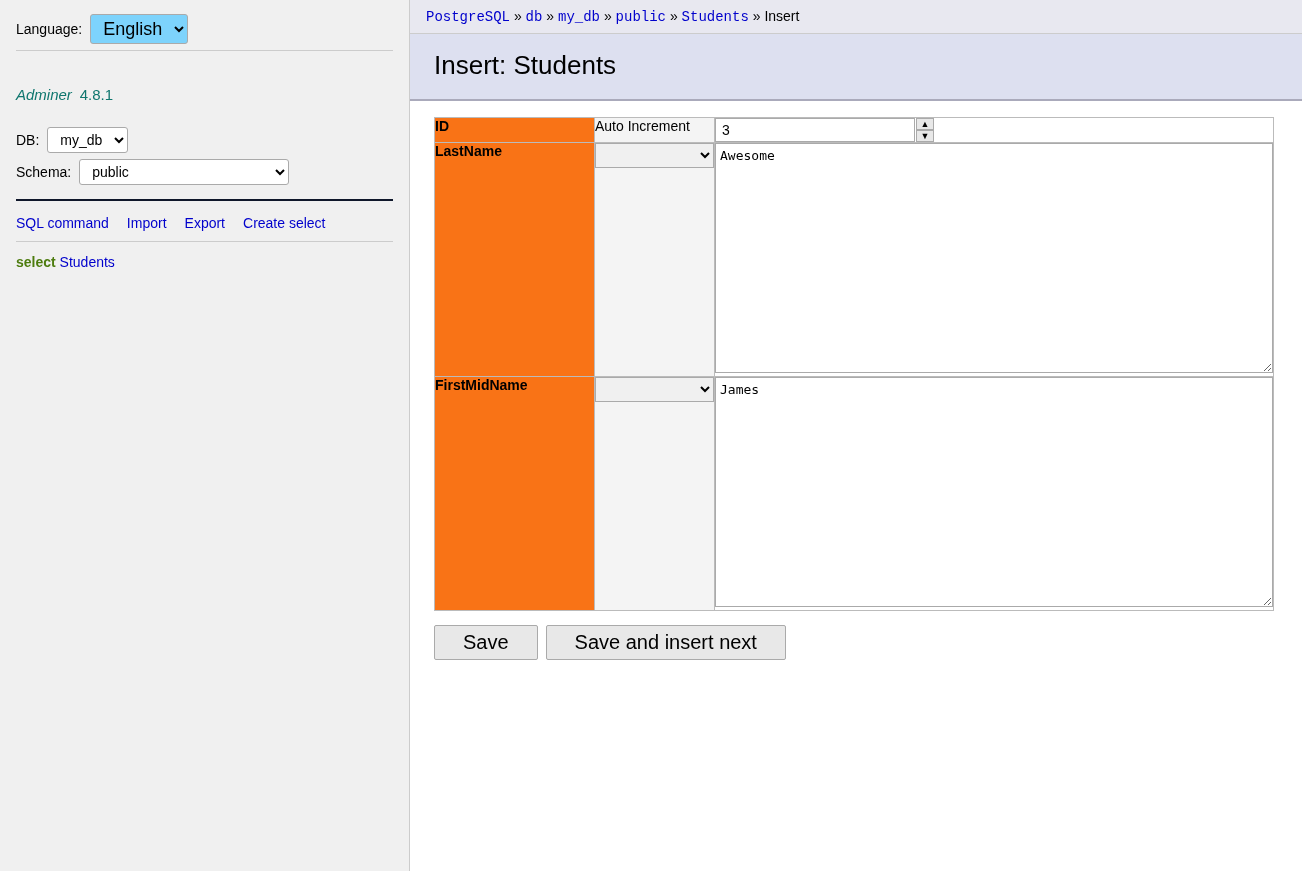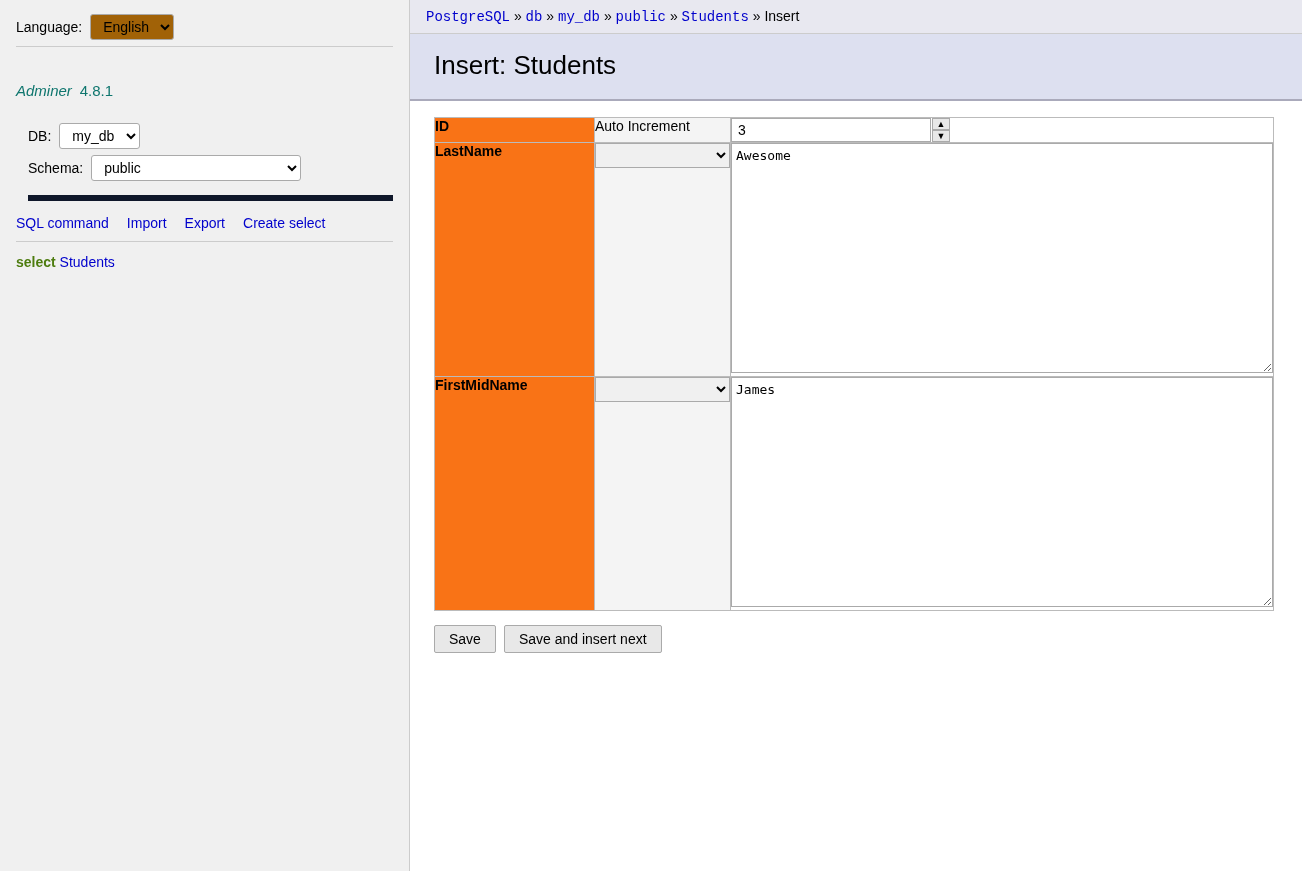--- a/index.html
+++ b/index.html
@@ -38,38 +38,37 @@
       border-bottom: 1px solid #ccc;
       margin-bottom: 8px;
     }
     .language-row label {
       font-weight: normal;
     }
     .language-select {
       padding: 3px 8px;
       border: 1px solid #aaa;
       border-radius: 3px;
-      background: #a16207;
-      font-size: 14px;
+      background: #7dd3fc;
+      font-size: 18px;
       cursor: pointer;
     }
     .adminer-logo {
       font-size: 28px;
       color: #0f766e;
       font-style: italic;
       padding: 16px 0 8px 0;
     }
     .adminer-logo span {
       font-size: 15px;
       font-weight: normal;
     }
     .db-schema-section {
       padding: 12px 0 8px 0;
-      border-bottom: 6px solid #0f172a;
-      margin-left: 12px;
+      border-bottom: 2px solid #0f172a;
     }
     .db-row {
       display: flex;
       align-items: center;
       gap: 8px;
       margin-bottom: 6px;
     }
     .db-row label { font-weight: normal; }
     .db-select {
       padding: 3px 8px;
@@ -134,21 +133,21 @@
     }
     .col-field {
       background: #f97316;
       font-weight: bold;
       padding: 8px 12px;
       width: 160px;
       vertical-align: middle;
     }
     .col-type {
       background: #f4f4f4;
-      width: 136px;
+      width: 120px;
       padding: 6px 8px;
       vertical-align: middle;
     }
     .col-value {
       background: #fff;
       padding: 4px 6px;
       min-width: 490px;
     }
 
     
@@ -208,24 +207,24 @@
       font-size: 14px;
     }
 
     
     .button-row {
       padding: 14px 0 0 0;
       display: flex;
       gap: 8px;
     }
     .btn {
-      padding: 5px 14px;
+      padding: 5px 28px;
       border: 1px solid #aaa;
       background: #e8e8e8;
-      font-size: 14px;
+      font-size: 20px;
       cursor: pointer;
       border-radius: 2px;
     }
   </style>
 </head>
 <body>
 
 <div class="layout">
 
   <div class="sidebar">

